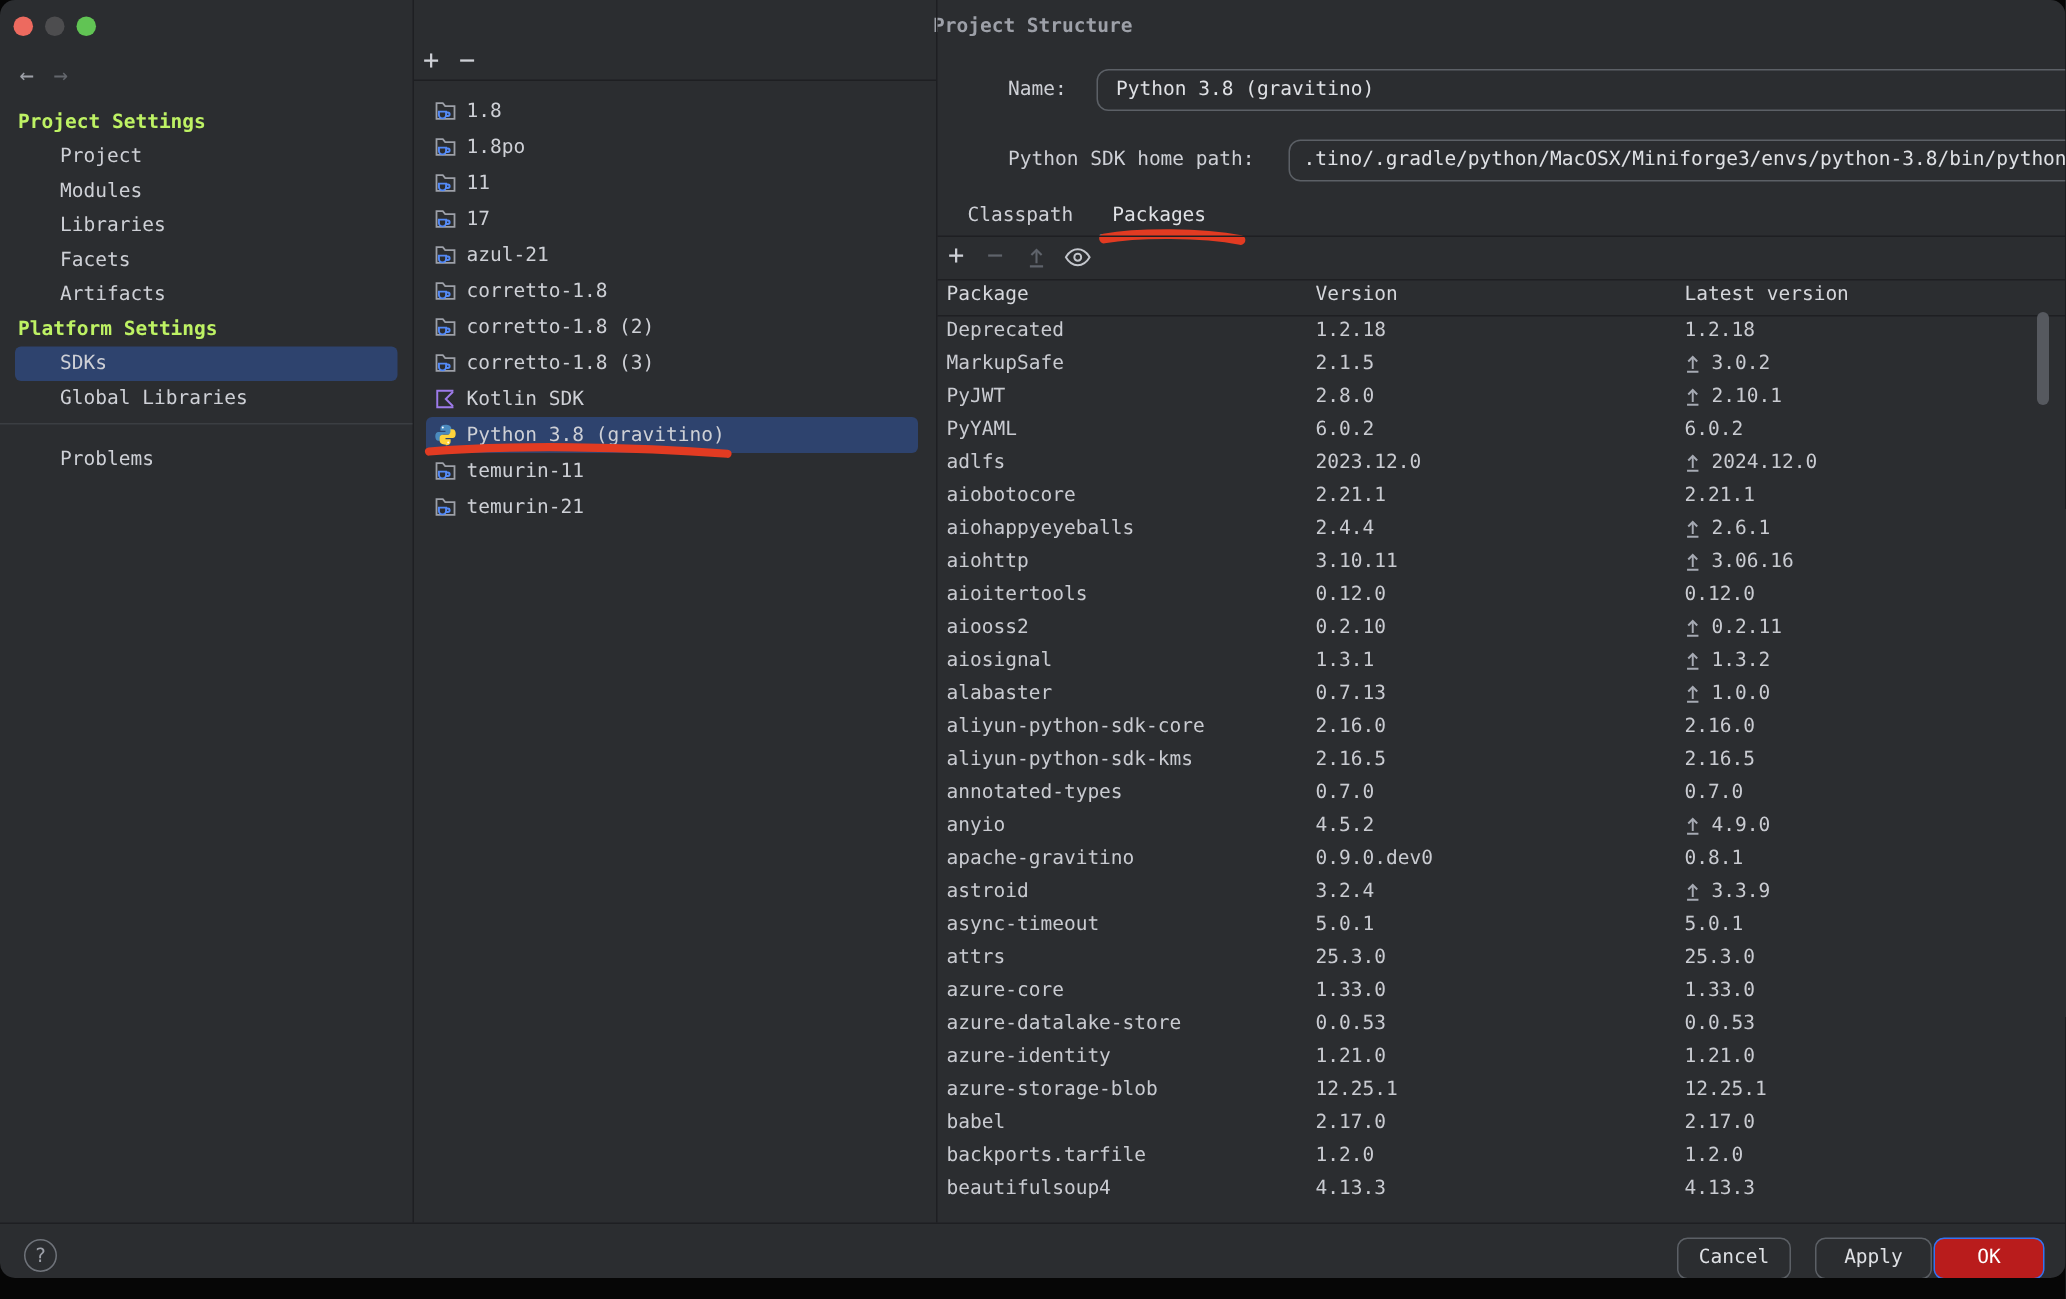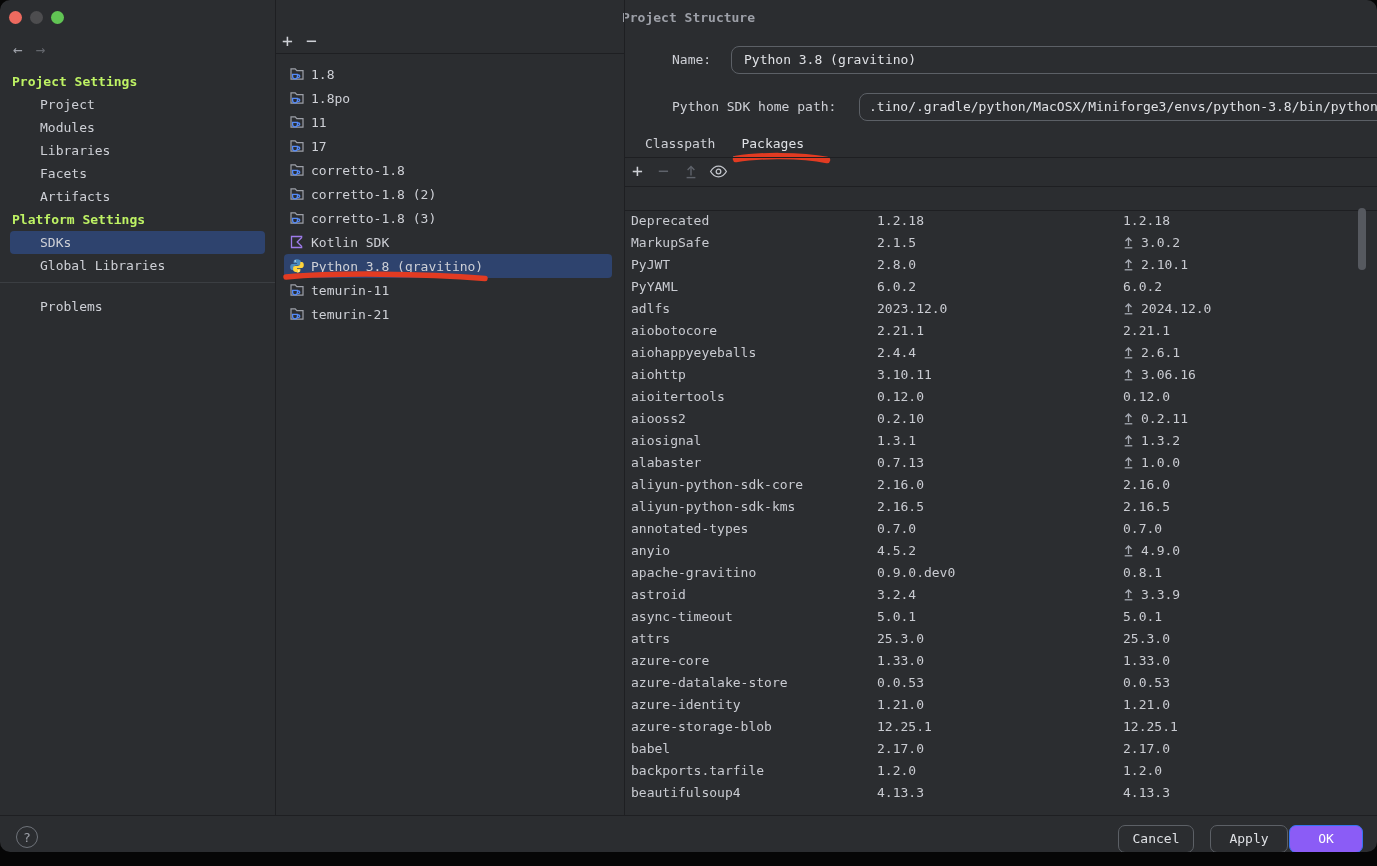--- a/index.html
+++ b/index.html
@@ -79,21 +79,21 @@
   .vscroll{position:absolute;left:1358px;top:208px;width:8px;height:62px;border-radius:4px;background:#56595f;}
 
   
   .footer{position:absolute;left:0;top:815px;width:1377px;height:37px;border-top:1px solid #1e1f22;box-sizing:border-box;}
   .help-btn{position:absolute;left:16px;top:10px;width:22px;height:22px;border:1px solid #6f737a;border-radius:50%;
     color:#9da0a8;text-align:center;line-height:21px;font-size:13px;box-sizing:border-box;}
   .btn{position:absolute;top:9px;height:28px;border-radius:7px;border:1px solid #5c6066;background:transparent;
     color:#dfe1e5;text-align:center;line-height:26px;box-sizing:border-box;font-size:13px;}
   .btn.cancel{left:1118px;width:76px;}
   .btn.apply{left:1210px;width:78px;}
-  .btn.primary{left:1289px;width:74px;background:#8b5cf6;border-color:#3574f0;color:#ffffff;}
+  .btn.primary{left:1289px;width:74px;background:#b91c1c;border-color:#3574f0;color:#ffffff;}
 
   svg{display:block;}
 </style>
 </head>
 <body>
 
 <div class="dialog">
 
   <div class="traffic">
     <div class="dot close"></div>
@@ -168,20 +168,32 @@
           <span class="ic">
             <svg width="16" height="16" viewBox="0 0 16 16">
               <path d="M2 13.2 V2.8 h4.2 l1.6 1.9 h6.2 v8.5 z" fill="none" stroke="#9da0a8" stroke-width="1.2"></path>
               <g stroke="#548af7" stroke-width="1.3" fill="none">
                 <path d="M3.6 8.4 h4.8 v2.1 a2.4 2.4 0 0 1 -4.8 0 z"></path>
                 <path d="M8.4 9 h1.2 a1.15 1.15 0 0 1 0 2.3 h-1.3"></path>
               </g>
             </svg>
           </span>
           <span>17</span>
+        </div>
+        <div class="sdk-row">
+          <span class="ic">
+            <svg width="16" height="16" viewBox="0 0 16 16">
+              <path d="M2 13.2 V2.8 h4.2 l1.6 1.9 h6.2 v8.5 z" fill="none" stroke="#9da0a8" stroke-width="1.2"></path>
+              <g stroke="#548af7" stroke-width="1.3" fill="none">
+                <path d="M3.6 8.4 h4.8 v2.1 a2.4 2.4 0 0 1 -4.8 0 z"></path>
+                <path d="M8.4 9 h1.2 a1.15 1.15 0 0 1 0 2.3 h-1.3"></path>
+              </g>
+            </svg>
+          </span>
+          <span>azul-21</span>
         </div>
         <div class="sdk-row">
           <span class="ic">
             <svg width="16" height="16" viewBox="0 0 16 16">
               <path d="M2 13.2 V2.8 h4.2 l1.6 1.9 h6.2 v8.5 z" fill="none" stroke="#9da0a8" stroke-width="1.2"></path>
               <g stroke="#548af7" stroke-width="1.3" fill="none">
                 <path d="M3.6 8.4 h4.8 v2.1 a2.4 2.4 0 0 1 -4.8 0 z"></path>
                 <path d="M8.4 9 h1.2 a1.15 1.15 0 0 1 0 2.3 h-1.3"></path>
               </g>
             </svg>
@@ -305,20 +317,25 @@
       </span>
       <span class="ticon" style="left: 84px;">
         <svg width="19" height="15" viewBox="0 0 19 15">
           <path d="M1.6 7.5 C3.7 3.9 6.4 2.2 9.5 2.2 s5.8 1.7 7.9 5.3 c-2.1 3.6-4.8 5.3-7.9 5.3 S3.7 11.1 1.6 7.5z" fill="none" stroke="#c3c6cc" stroke-width="1.3"></path>
           <circle cx="9.5" cy="7.5" r="2.3" fill="none" stroke="#c3c6cc" stroke-width="1.3"></circle>
         </svg>
       </span>
     </div>
   <div class="hline" style="left:625px;top:186px;width:752px;"></div>
 
+  <div class="tbl-header">
+    <span class="col-pkg">Package</span>
+    <span class="col-ver">Version</span>
+    <span class="col-latest">Latest version</span>
+  </div>
   <div class="hline" style="left:625px;top:210px;width:752px;"></div>
 
   <div class="pkg-rows" id="pkg-rows">
       <div class="trow">
         <span class="c col-pkg">Deprecated</span>
         <span class="c col-ver">1.2.18</span>
         <span class="c col-latest latest">
           <span>1.2.18</span>
         </span>
       </div>

